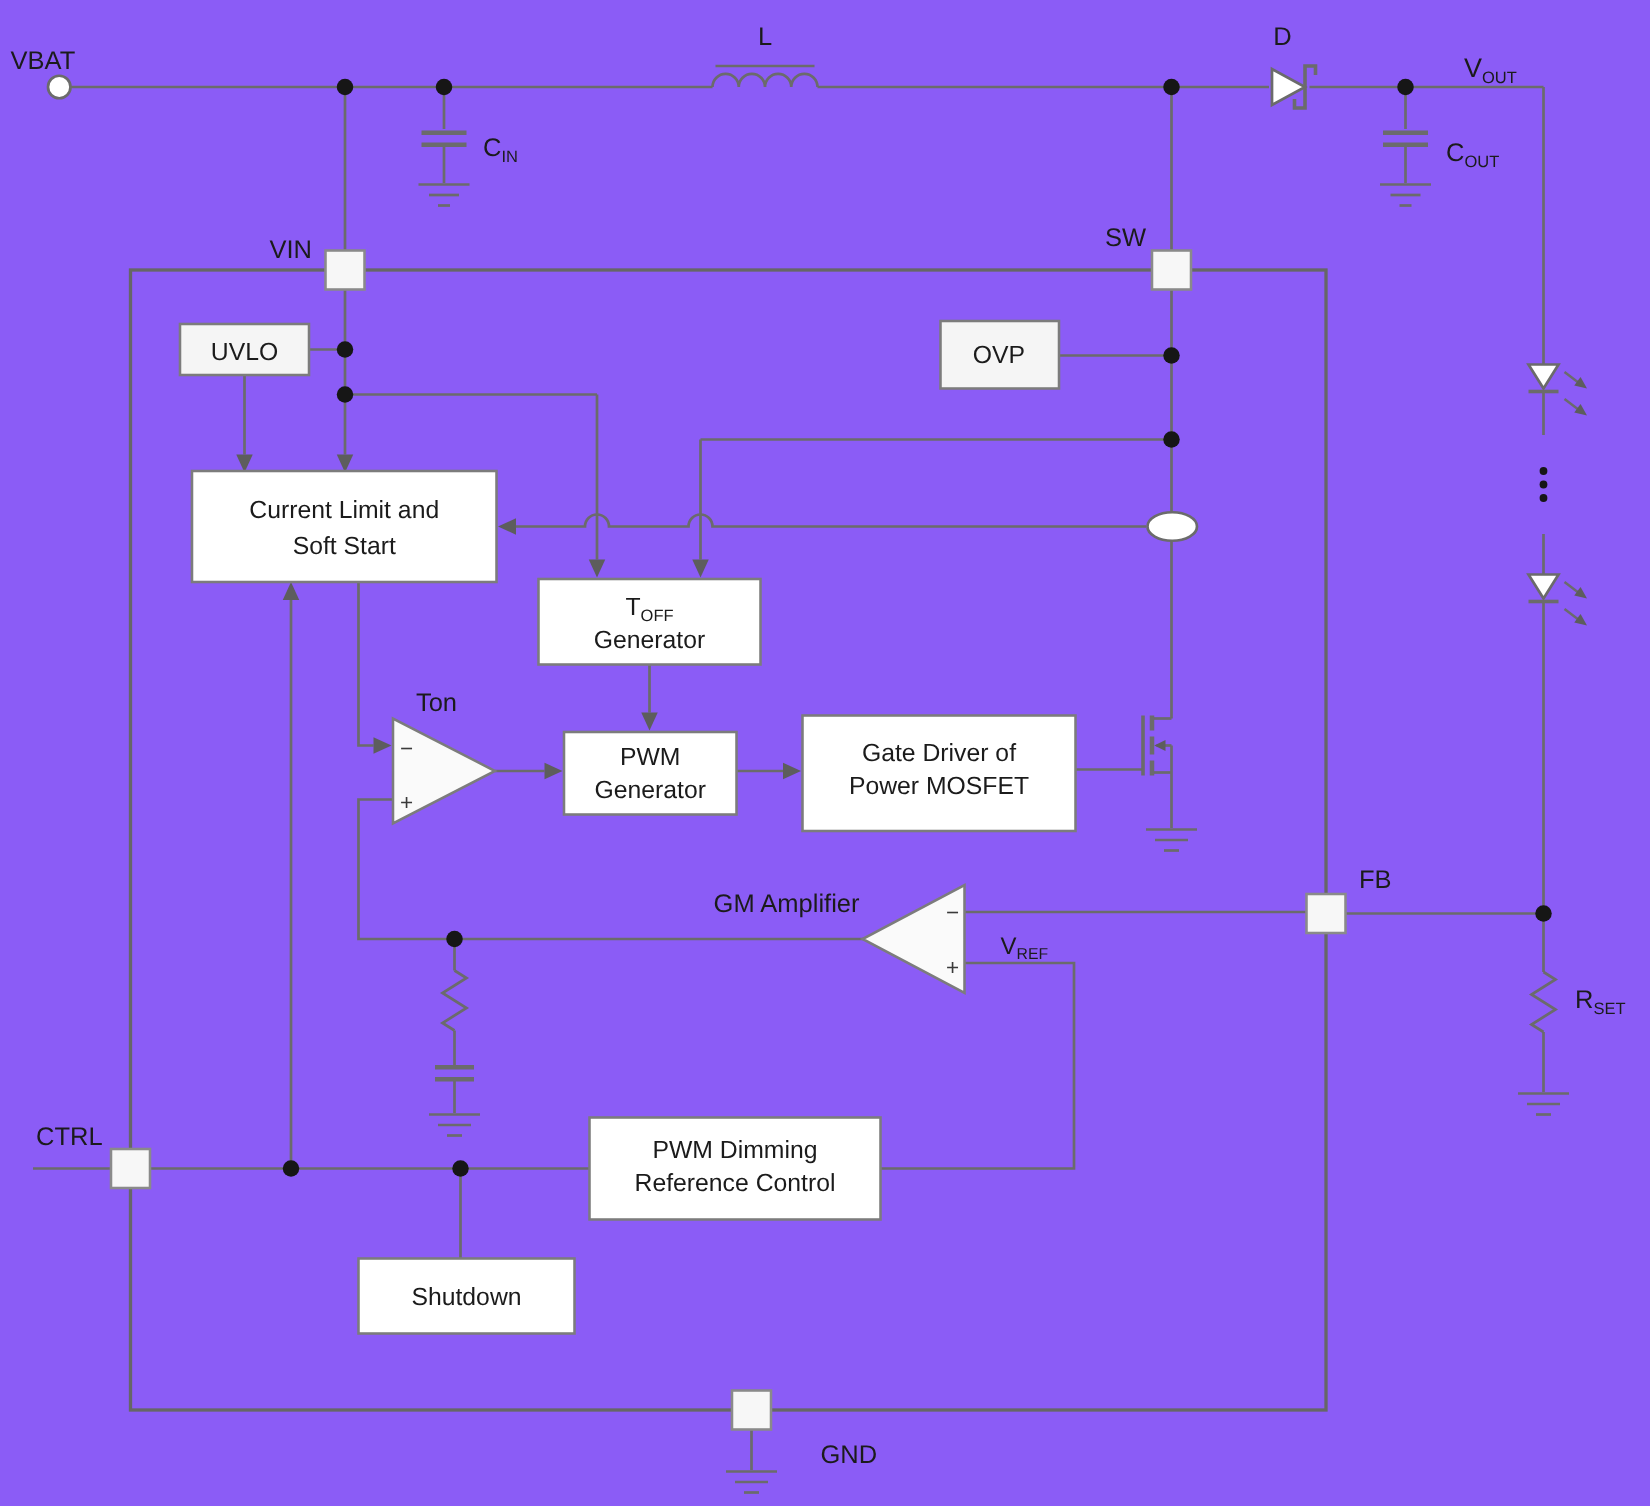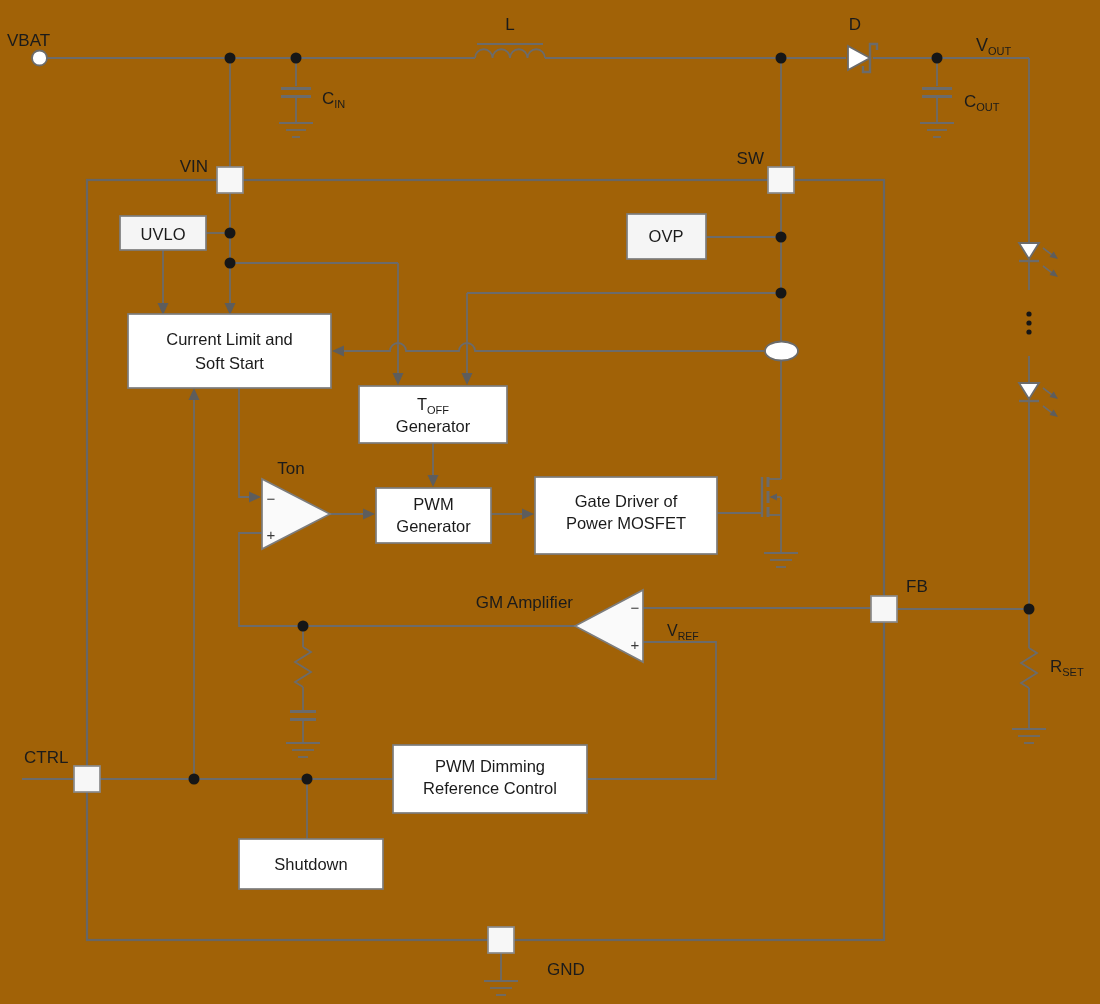--- a/index.html
+++ b/index.html
@@ -1,16 +1,16 @@
 <!DOCTYPE html>
 <html><head>
 <meta charset="utf-8">
 <style>
   html,body{margin:0;padding:0;background:#ffffff;}
-  #canvas{width:1100px;height:1004px;background:#a16207;position:relative;font-family:"Liberation Sans",sans-serif;}
+  #canvas{width:1100px;height:1004px;background:#8b5cf6;position:relative;font-family:"Liberation Sans",sans-serif;}
   svg{display:block;}
   svg text{fill:#1b1b1b;font-family:"Liberation Sans",sans-serif;}
   .wire{stroke:#6b6b6b;stroke-width:1.8;fill:none;}
   .thin{stroke-width:1.6;}
   .plate{stroke:#6b6b6b;stroke-width:3;fill:none;}
   .bar{stroke:#6b6b6b;stroke-width:2.4;fill:none;}
   .chan{stroke:#6b6b6b;stroke-width:3;fill:none;}
   .ic{fill:none;stroke:#666666;stroke-width:2.2;}
   .box{fill:#ffffff;stroke:#7c7c7c;stroke-width:1.7;}
   .shaded{fill:#f5f5f5;}

